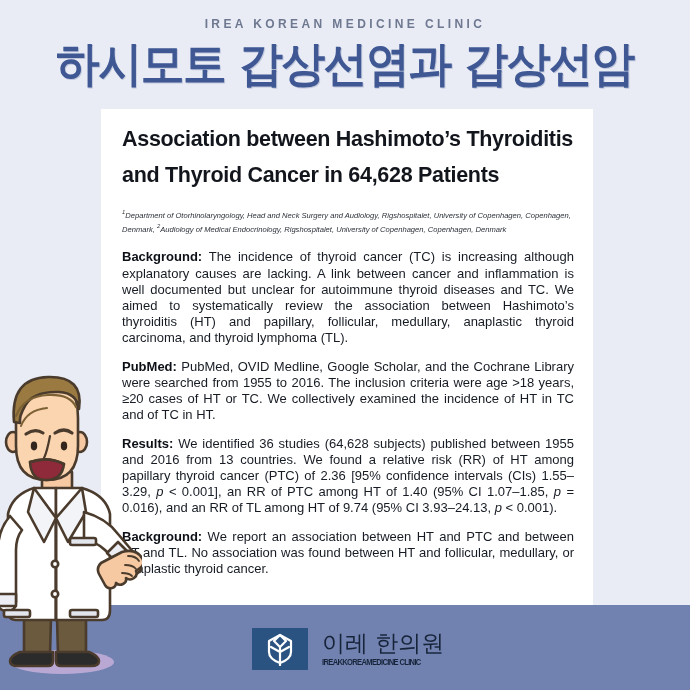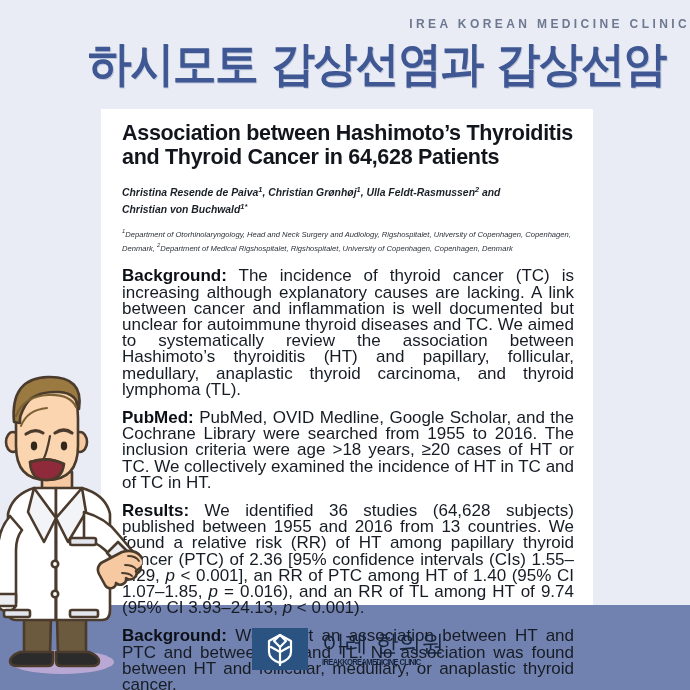--- a/index.html
+++ b/index.html
@@ -34,21 +34,21 @@
     height: 85px;
     background: #7282b0;
   }
 
   
   .header {
     position: absolute;
     left: 0; top: 0;
     width: 690px;
     height: 105px;
-    text-align: right;
+    text-align: center;
   }
   .kicker {
     position: absolute;
     left: 0;
     top: 17px;
     width: 690px;
     font-size: 12px;
     font-weight: 700;
     letter-spacing: 3.4px;
     color: #6e7890;
@@ -83,21 +83,21 @@
   }
   .card-inner {
     position: absolute;
     left: 21px;
     top: 12px;
     width: 452px;
   }
 
   .paper-title {
     font-size: 21.5px;
-    line-height: 24px;
+    line-height: 36px;
     font-weight: 700;
     color: #12161c;
     letter-spacing: -0.3px;
     margin: 0 0 14px 0;
     font-family: "Liberation Sans", sans-serif;
   }
 
   .authors {
     font-size: 10.4px;
     line-height: 13.5px;
@@ -111,21 +111,21 @@
   .affiliations {
     font-size: 7.6px;
     line-height: 10.7px;
     font-style: italic;
     color: #2b3139;
     margin: 0 0 14px 0;
   }
   .affiliations sup { font-size: 5.8px; }
 
   .abs-para {
-    font-size: 17px;
+    font-size: 13px;
     line-height: 16.2px;
     color: #171c24;
     text-align: justify;
     margin: 0 0 12px 0;
   }
   .abs-para:last-child { margin-bottom: 0; }
   .abs-label {
     font-weight: 700;
     color: #0c1016;
   }
@@ -195,27 +195,23 @@
   <div class="header">
     <div class="kicker">IREA KOREAN MEDICINE CLINIC</div>
     <div class="headline">하시모토 갑상선염과 갑상선암</div>
   </div>
 
   <div class="card">
     <div class="card-inner">
 
       <h1 class="paper-title">Association between Hashimoto’s Thyroiditis and Thyroid Cancer in 64,628 Patients</h1>
 
-      <p class="authors">
-        <span>Christina Resende de Paiva</span><sup>1</sup><span>, Christian Grønhøj</span><sup>1</sup><span>, Ulla Feldt-Rasmussen</span><sup>2</sup><span> and</span><br>
-        <span>Christian von Buchwald</span><sup>1</sup><sup>*</sup>
-      </p>
 
       <p class="affiliations">
-        <sup>1</sup><span>Department of Otorhinolaryngology, Head and Neck Surgery and Audiology, Rigshospitalet, University of Copenhagen, Copenhagen, Denmark, </span><sup>2</sup><span>Department of Medical Rigshospitalet, Rigshospitalet, University of Copenhagen, Copenhagen, Denmark</span>
+        <sup>1</sup><span>Department of Otorhinolaryngology, Head and Neck Surgery and Audiology, Rigshospitalet, University of Copenhagen, Copenhagen, Denmark, </span><sup>2</sup><span>Audiology of Medical Endocrinology, Rigshospitalet, University of Copenhagen, Copenhagen, Denmark</span>
       </p>
 
       <p class="abs-para">
         <span class="abs-label">Background:</span><span> The incidence of thyroid cancer (TC) is increasing although explanatory causes are lacking. A link between cancer and inflammation is well documented but unclear for autoimmune thyroid diseases and TC. We aimed to systematically review the association between Hashimoto’s thyroiditis (HT) and papillary, follicular, medullary, anaplastic thyroid carcinoma, and thyroid lymphoma (TL).</span>
       </p>
 
       <p class="abs-para">
         <span class="abs-label">PubMed:</span><span> PubMed, OVID Medline, Google Scholar, and the Cochrane Library were searched from 1955 to 2016. The inclusion criteria were age &gt;18 years, ≥20 cases of HT or TC. We collectively examined the incidence of HT in TC and of TC in HT.</span>
       </p>
 

